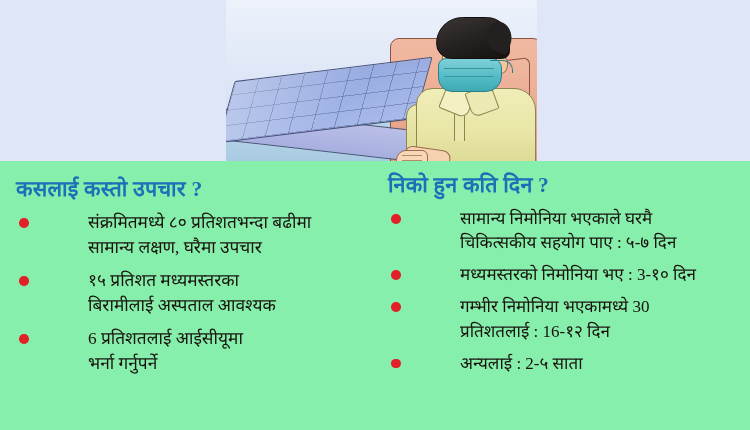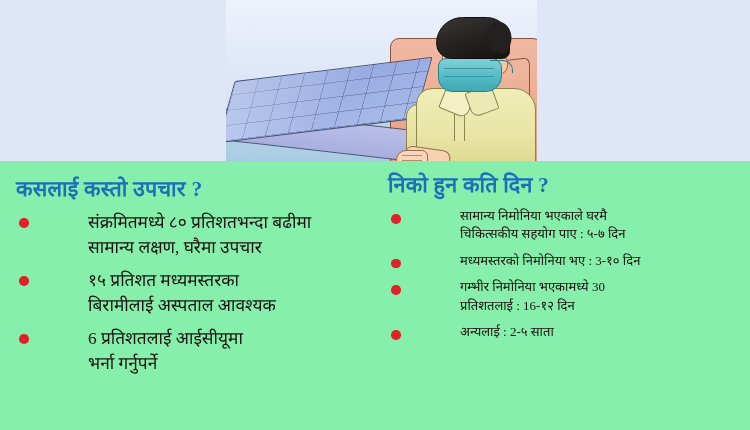--- a/index.html
+++ b/index.html
@@ -206,21 +206,21 @@
     color:#18120c;
   }
   ul.bullets > li .dot{
     position:absolute;left:5px;top:7px;
     width:9.5px;height:9.5px;border-radius:50%;
     background:#e22027;
   }
   .bl{display:block;white-space:nowrap;margin-left:42px;}
 
   
-  .col-right ul.bullets > li{margin-bottom:8px;font-size:13px;}
+  .col-right ul.bullets > li{margin-bottom:8px;font-size:17px;}
 </style>
 </head>
 <body>
 
 <div id="infographic">
 
   <div class="top-band">
     <div class="illus">
       <div class="wall"></div>
       <div class="floor"></div>

